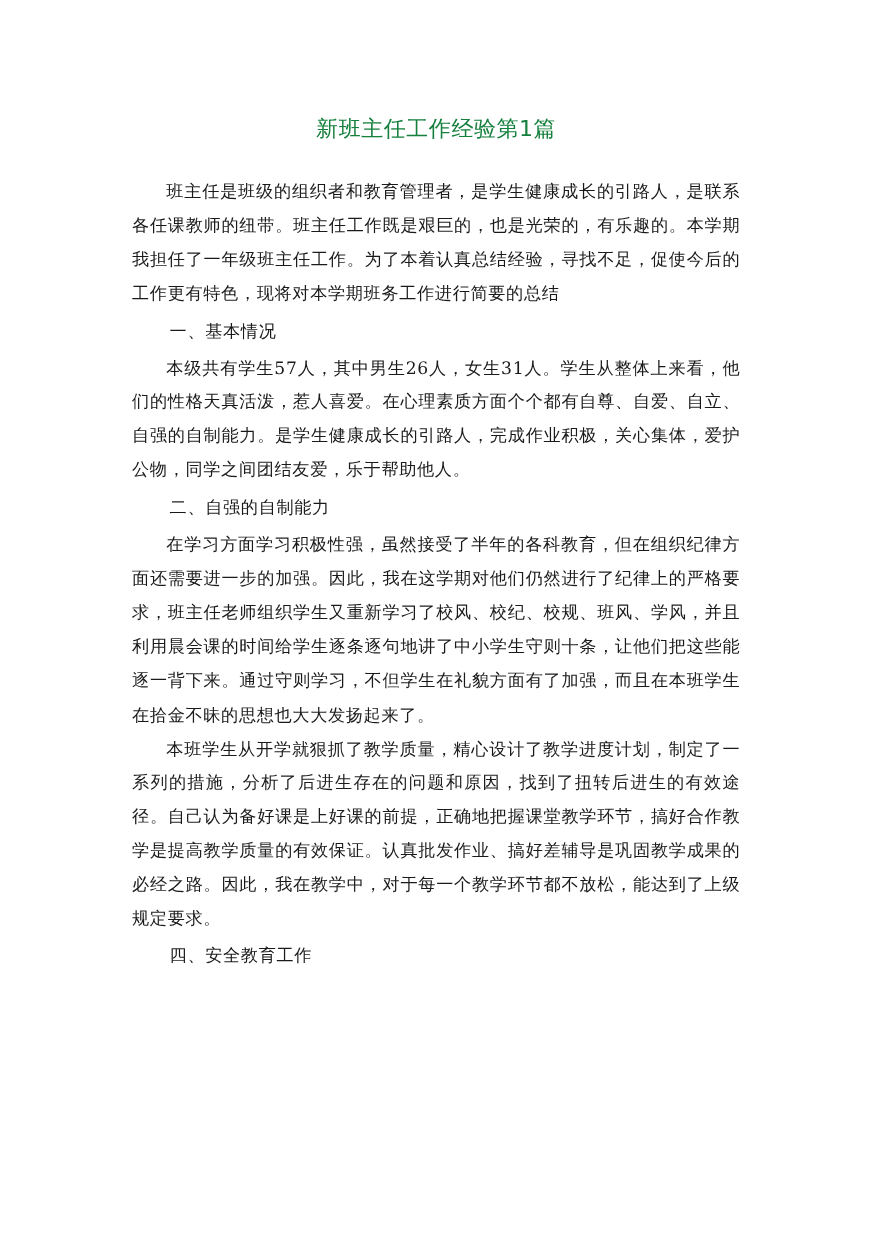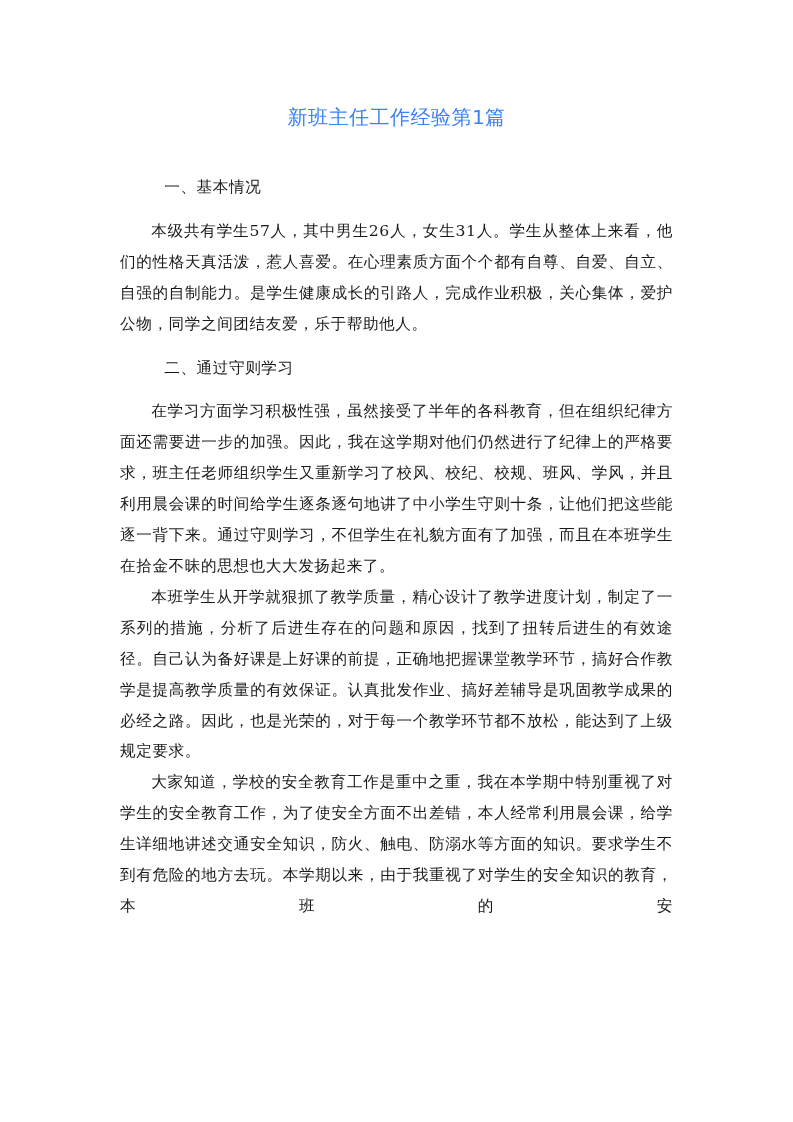--- a/index.html
+++ b/index.html
@@ -24,51 +24,52 @@
   }
   .title {
     position: absolute;
     left: 0;
     top: 103px;
     width: 793px;
     text-align: center;
     font-family: "DejaVu Sans", "Liberation Sans", sans-serif;
     font-size: 20px;
     line-height: 28px;
-    color: #3b82f6;
+    color: #15803d;
     letter-spacing: 0.5px;
   }
   .body {
     position: absolute;
     left: 120px;
     top: 159px;
     width: 553px;
     font-size: 15.6px;
     line-height: 30.9px;
     letter-spacing: 0.6px;
   }
   .para {
     margin: 0;
     text-indent: 2em;
     text-align: justify;
     text-align-last: left;
   }
   .heading {
-    margin: 13px;
+    margin: 3px;
     text-indent: 2em;
     text-align: left;
   }
 </style>
 </head>
 <body>
 
 <div class="page">
   <div class="title">新班主任工作经验第1篇</div>
 
   <div class="body">
+    <p class="para">班主任是班级的组织者和教育管理者，是学生健康成长的引路人，是联系各任课教师的纽带。班主任工作既是艰巨的，也是光荣的，有乐趣的。本学期我担任了一年级班主任工作。为了本着认真总结经验，寻找不足，促使今后的工作更有特色，现将对本学期班务工作进行简要的总结</p>
     <p class="heading">一、基本情况</p>
     <p class="para">本级共有学生57人，其中男生26人，女生31人。学生从整体上来看，他们的性格天真活泼，惹人喜爱。在心理素质方面个个都有自尊、自爱、自立、自强的自制能力。是学生健康成长的引路人，完成作业积极，关心集体，爱护公物，同学之间团结友爱，乐于帮助他人。</p>
-    <p class="heading">二、通过守则学习</p>
+    <p class="heading">二、自强的自制能力</p>
     <p class="para">在学习方面学习积极性强，虽然接受了半年的各科教育，但在组织纪律方面还需要进一步的加强。因此，我在这学期对他们仍然进行了纪律上的严格要求，班主任老师组织学生又重新学习了校风、校纪、校规、班风、学风，并且利用晨会课的时间给学生逐条逐句地讲了中小学生守则十条，让他们把这些能逐一背下来。通过守则学习，不但学生在礼貌方面有了加强，而且在本班学生在拾金不昧的思想也大大发扬起来了。</p>
-    <p class="para">本班学生从开学就狠抓了教学质量，精心设计了教学进度计划，制定了一系列的措施，分析了后进生存在的问题和原因，找到了扭转后进生的有效途径。自己认为备好课是上好课的前提，正确地把握课堂教学环节，搞好合作教学是提高教学质量的有效保证。认真批发作业、搞好差辅导是巩固教学成果的必经之路。因此，也是光荣的，对于每一个教学环节都不放松，能达到了上级规定要求。</p>
-    <p class="para" style="text-align-last: justify;">大家知道，学校的安全教育工作是重中之重，我在本学期中特别重视了对学生的安全教育工作，为了使安全方面不出差错，本人经常利用晨会课，给学生详细地讲述交通安全知识，防火、触电、防溺水等方面的知识。要求学生不到有危险的地方去玩。本学期以来，由于我重视了对学生的安全知识的教育，本班的安</p>
+    <p class="para">本班学生从开学就狠抓了教学质量，精心设计了教学进度计划，制定了一系列的措施，分析了后进生存在的问题和原因，找到了扭转后进生的有效途径。自己认为备好课是上好课的前提，正确地把握课堂教学环节，搞好合作教学是提高教学质量的有效保证。认真批发作业、搞好差辅导是巩固教学成果的必经之路。因此，我在教学中，对于每一个教学环节都不放松，能达到了上级规定要求。</p>
+    <p class="heading">四、安全教育工作</p>
   </div>
 </div>
 
 </body></html>

